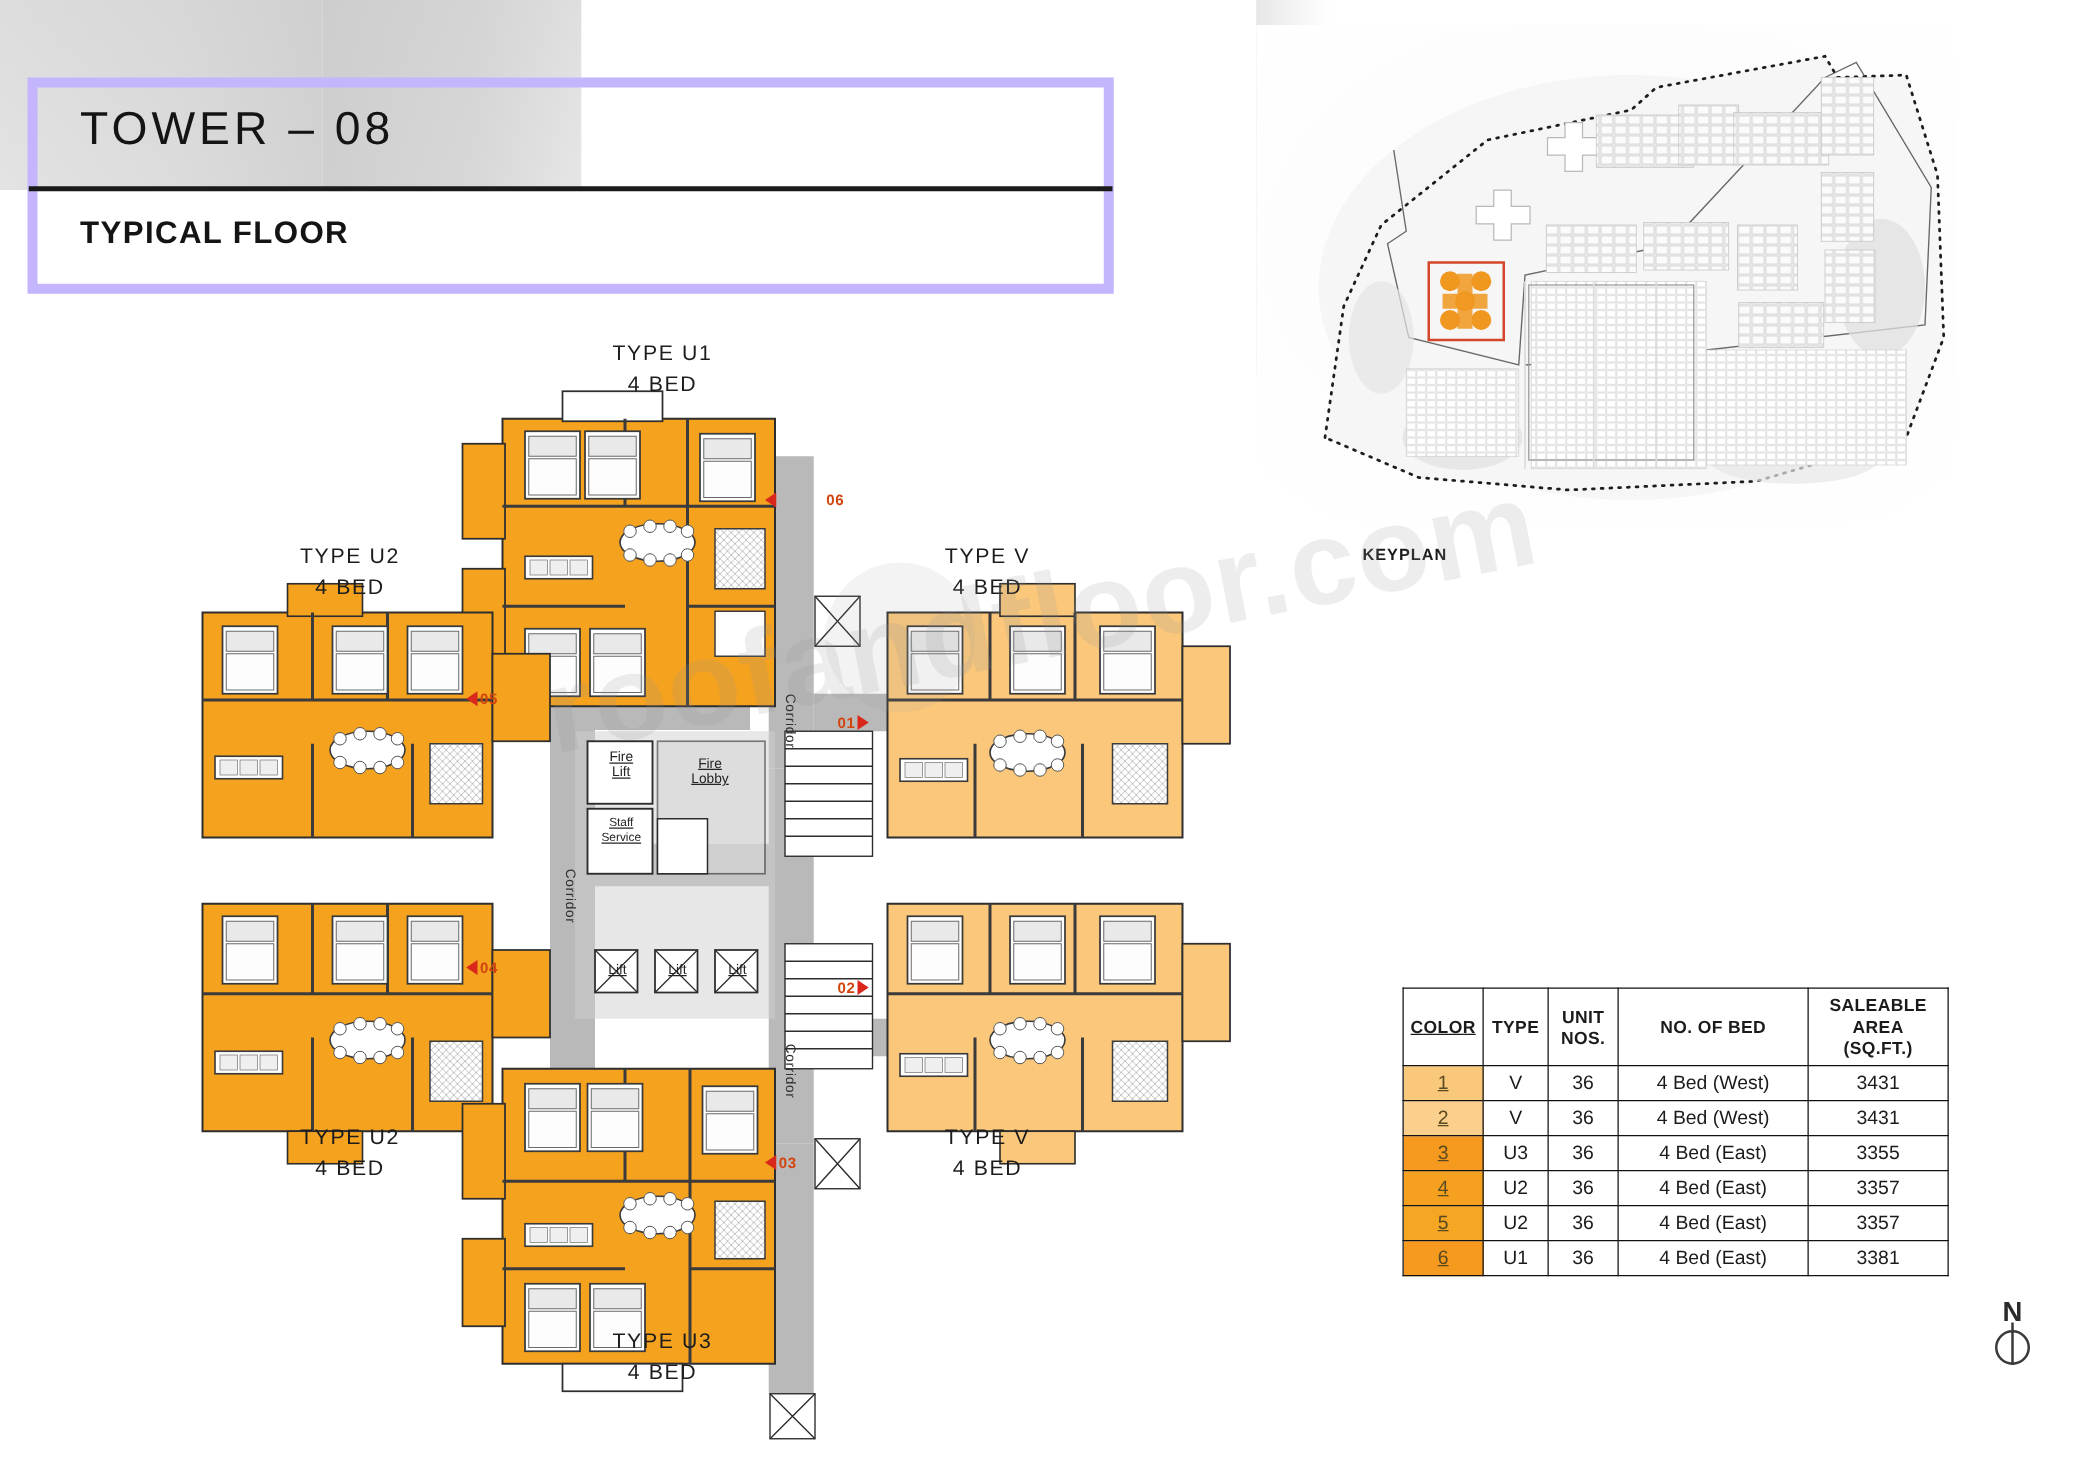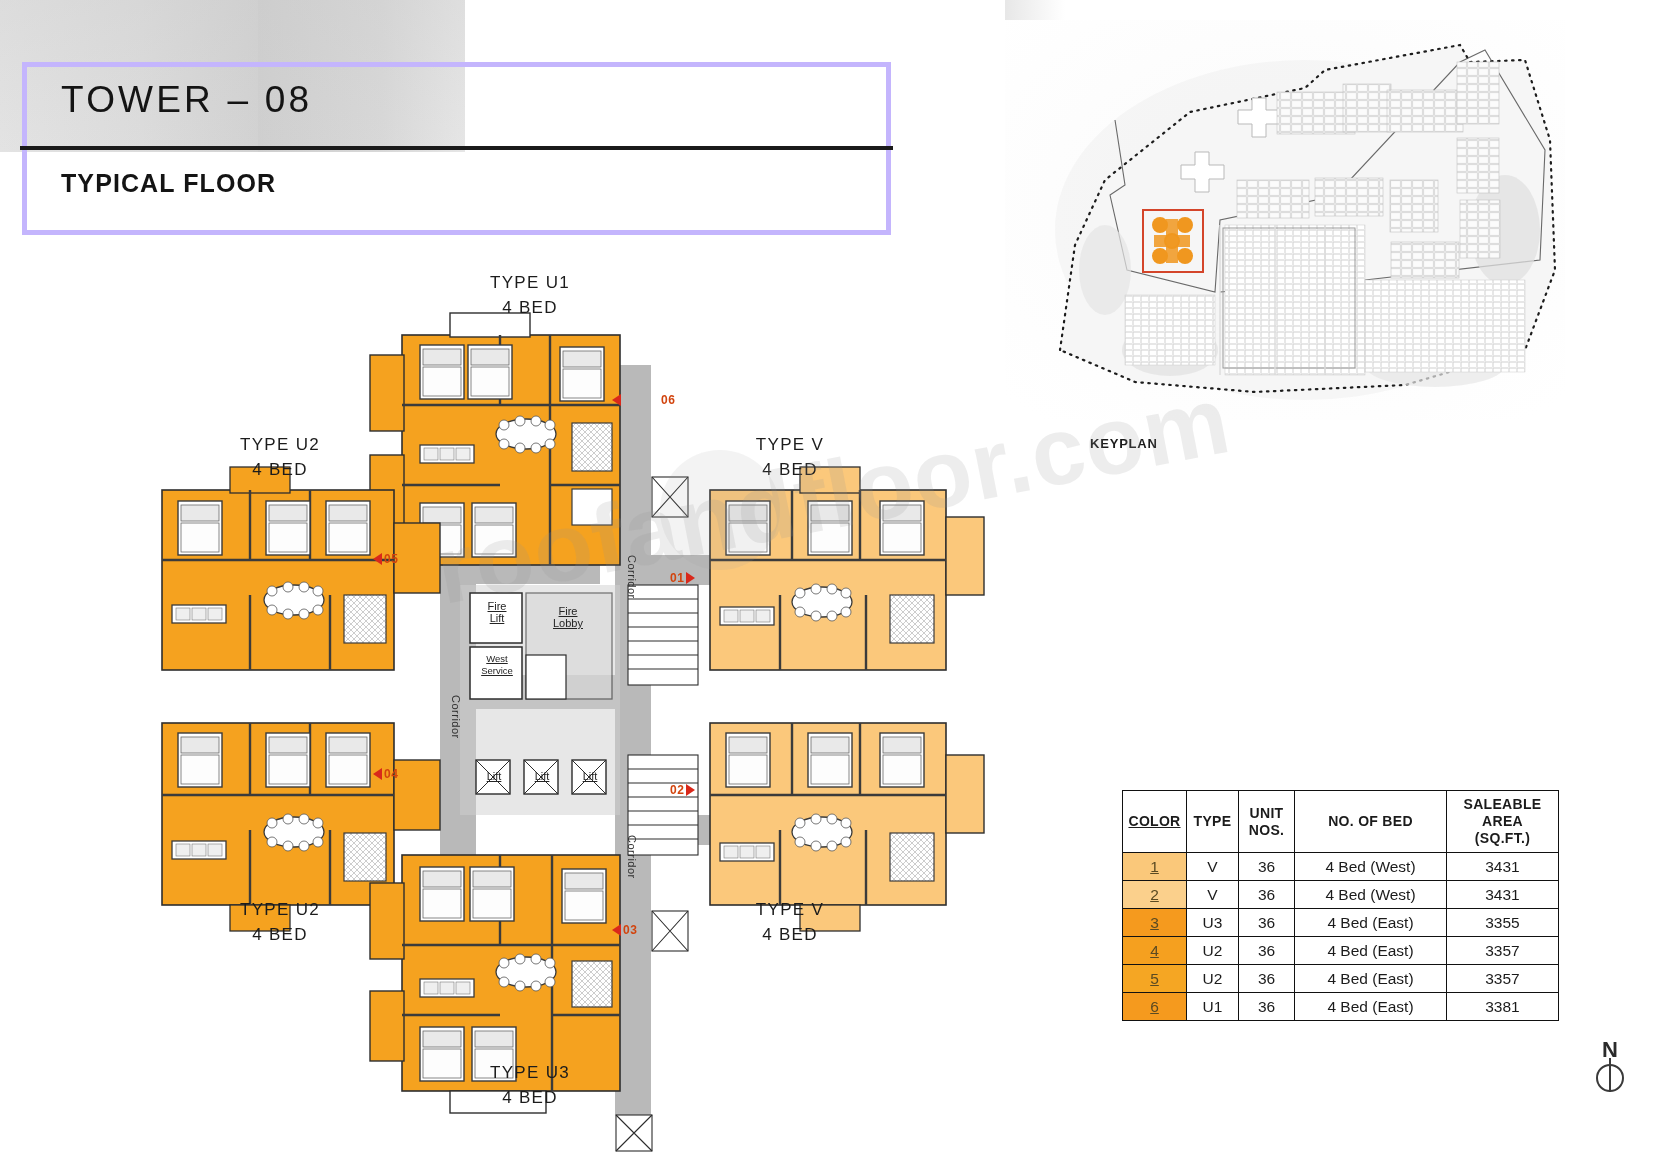--- a/index.html
+++ b/index.html
@@ -25,21 +25,21 @@
             background: linear-gradient(90deg,#cfcfcf 0%, #d8d8d8 60%, #e6e6e6 100%); }
   .band-c { left: 0; width: 465px; height: 152px;
             background: linear-gradient(180deg, rgba(200,200,200,.25), rgba(255,255,255,0)); }
   .band-right { left: 1005px; width: 60px; height: 300px;
             background: linear-gradient(90deg, rgba(225,225,225,.8), rgba(255,255,255,0)); }
 
   
   .title-box {
     position: absolute; left: 22px; top: 62px;
     width: 869px; height: 173px;
-    border: 5px solid #c4b5fd;
+    border: 8px solid #c4b5fd;
     background: transparent;
   }
   .title-box .divider {
     position: absolute; left: -7px; right: -7px; top: 79px;
     height: 4px; background: #1a1a1a;
   }
   .tower-title {
     position: absolute; left: 34px; top: 12px;
     font-size: 37px; letter-spacing: 3.2px;
     color: #141414; font-weight: 400;
@@ -424,21 +424,21 @@
           <path d="M532,656 L568,696 M568,656 L532,696"></path>
           <rect x="496" y="860" width="36" height="36"></rect>
           <path d="M496,860 L532,896 M532,860 L496,896"></path>
         </g>
       </g>
     </svg>
 
     
     <div class="core-text" style="left:352px; top:345px; width:50px;">Fire
 Lift</div>
-    <div class="core-text" style="left:352px; top:398px; width:50px; font-size:9.5px;">West
+    <div class="core-text" style="left:352px; top:398px; width:50px; font-size:9.5px;">Staff
 Service</div>
     <div class="core-text" style="left:408px; top:350px; width:80px;">Fire
 Lobby</div>
     <div class="core-text" style="left:358px; top:515px; width:32px;">Lift</div>
     <div class="core-text" style="left:406px; top:515px; width:32px;">Lift</div>
     <div class="core-text" style="left:454px; top:515px; width:32px;">Lift</div>
     <div class="corr-text" style="left:330px; top:440px;">Corridor</div>
     <div class="corr-text" style="left:506px; top:300px;">Corridor</div>
     <div class="corr-text" style="left:506px; top:580px;">Corridor</div>
 

